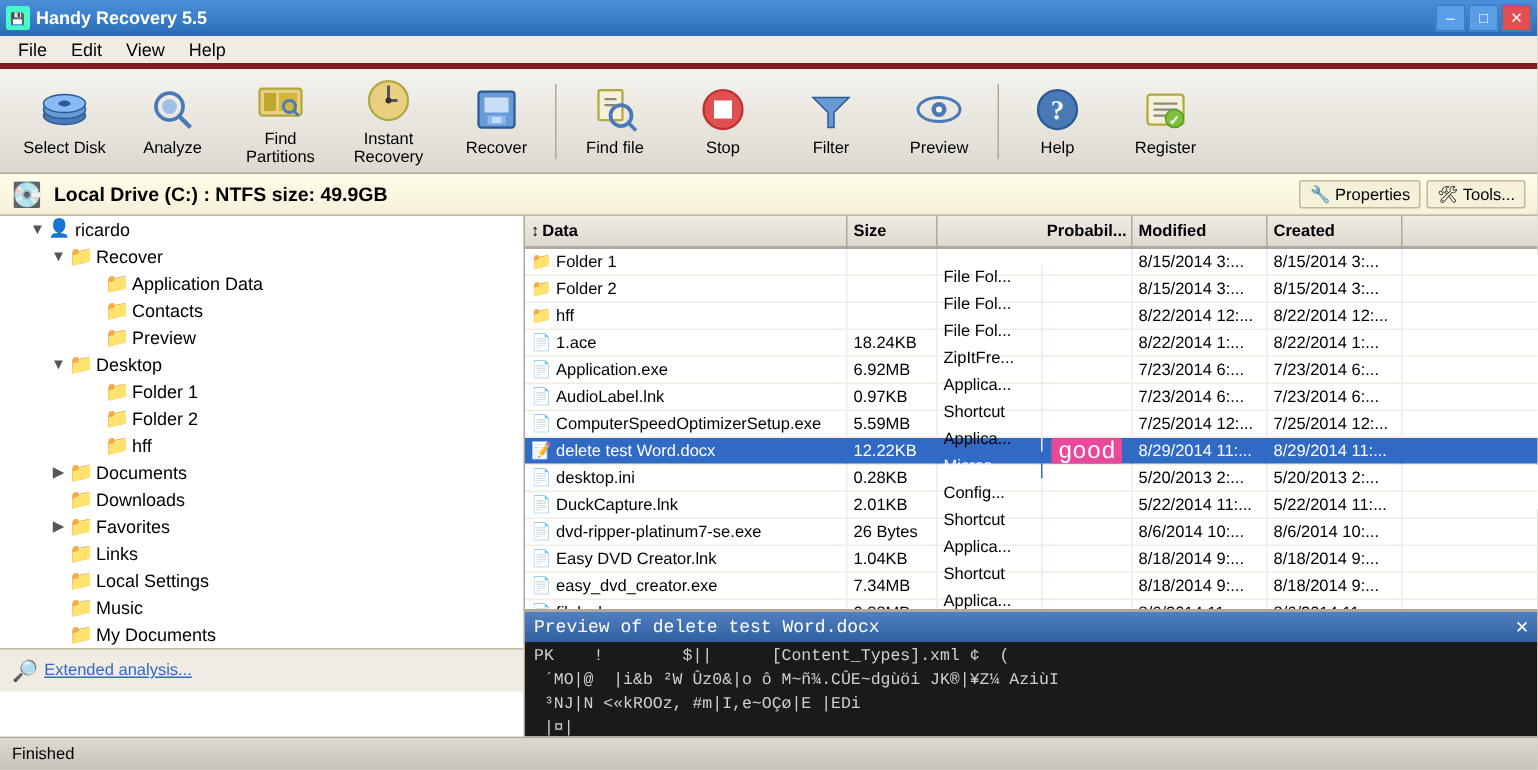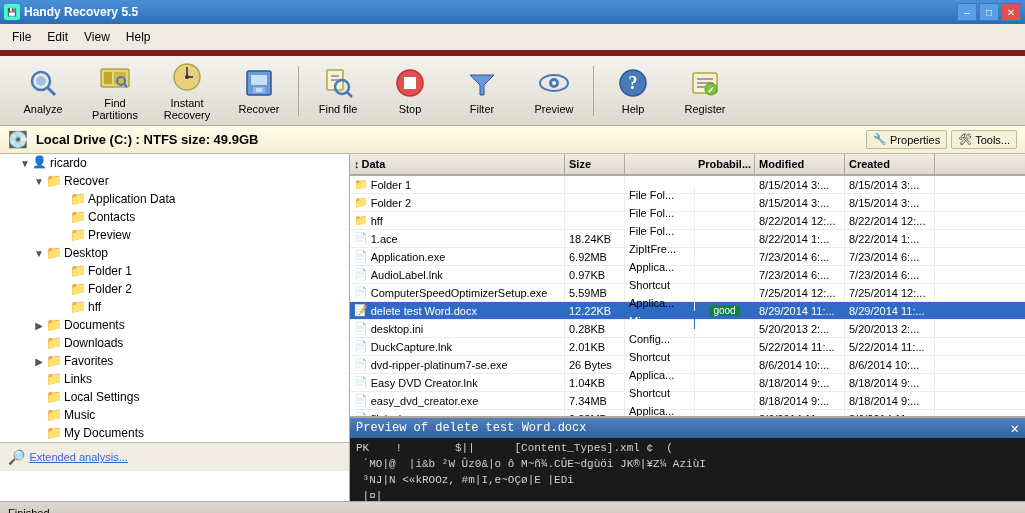--- a/index.html
+++ b/index.html
@@ -22,24 +22,24 @@
     .title-bar-controls { display: flex; gap: 2px; }
     .title-btn {
       width: 20px; height: 18px; background: #5a9ee8; border: 1px solid #3a7bc8; color: white;
       font-size: 10px; cursor: pointer; display: flex; align-items: center; justify-content: center;
     }
     .title-btn.close { background: #e05050; }
 
     
     .menu-bar {
       background: #f0ece4;
-      height: 32px;
-      display: flex;
-      align-items: center;
-      border-bottom: 6px solid #7f1d1d;
+      height: 22px;
+      display: flex;
+      align-items: center;
+      border-bottom: 4px solid #7f1d1d;
       padding: 0 4px;
     }
     .menu-item {
       padding: 2px 8px;
       cursor: pointer;
       font-size: 12px;
     }
 
     
     .toolbar {
@@ -213,21 +213,21 @@
       background: linear-gradient(to bottom, #ddd9d0, #c8c4bc);
       border-top: 1px solid #b0a898;
       height: 22px;
       display: flex;
       align-items: center;
       padding: 0 8px;
       font-size: 11px;
     }
 
     .good-badge {
-      background: #15803d; color: white; padding: 0 4px; border-radius: 2px; font-size: 10px;
+      background: #ec4899; color: white; padding: 0 4px; border-radius: 2px; font-size: 16px; font-family: Liberation Mono, monospace;
     }
 
     
     .left-panel::-webkit-scrollbar, .file-list::-webkit-scrollbar { width: 14px; }
     .left-panel::-webkit-scrollbar-track, .file-list::-webkit-scrollbar-track { background: #f0ece4; }
     .left-panel::-webkit-scrollbar-thumb, .file-list::-webkit-scrollbar-thumb { background: #c8c4bc; border: 1px solid #b0a898; }
 
     .col-name { width: 215px; min-width: 215px; }
     .col-size { width: 60px; min-width: 60px; }
     .col-type { width: 70px; min-width: 70px; margin-top: 20px; }
@@ -251,20 +251,31 @@
 </div>
 
 <div class="menu-bar">
   <span class="menu-item">File</span>
   <span class="menu-item">Edit</span>
   <span class="menu-item">View</span>
   <span class="menu-item">Help</span>
 </div>
 
 <div class="toolbar">
+  <div class="tool-btn">
+    <div class="tool-icon">
+      <svg width="32" height="32" viewBox="0 0 32 32">
+        <ellipse cx="16" cy="20" rx="14" ry="6" fill="#4a7ab5" stroke="#2a5a95" stroke-width="1"></ellipse>
+        <ellipse cx="16" cy="16" rx="14" ry="6" fill="#6a9ad5" stroke="#2a5a95" stroke-width="1"></ellipse>
+        <ellipse cx="16" cy="12" rx="14" ry="6" fill="#8abaf5" stroke="#2a5a95" stroke-width="1"></ellipse>
+        <ellipse cx="16" cy="12" rx="4" ry="2" fill="#2a5a95"></ellipse>
+      </svg>
+    </div>
+    <span>Select Disk</span>
+  </div>
   <div class="tool-btn">
     <div class="tool-icon">
       <svg width="32" height="32" viewBox="0 0 32 32">
         <circle cx="14" cy="14" r="9" fill="none" stroke="#4a7ab5" stroke-width="2.5"></circle>
         <line x1="20" y1="20" x2="28" y2="28" stroke="#4a7ab5" stroke-width="3"></line>
         <circle cx="14" cy="14" r="5" fill="#a0c0e8"></circle>
       </svg>
     </div>
     <span>Analyze</span>
   </div>

